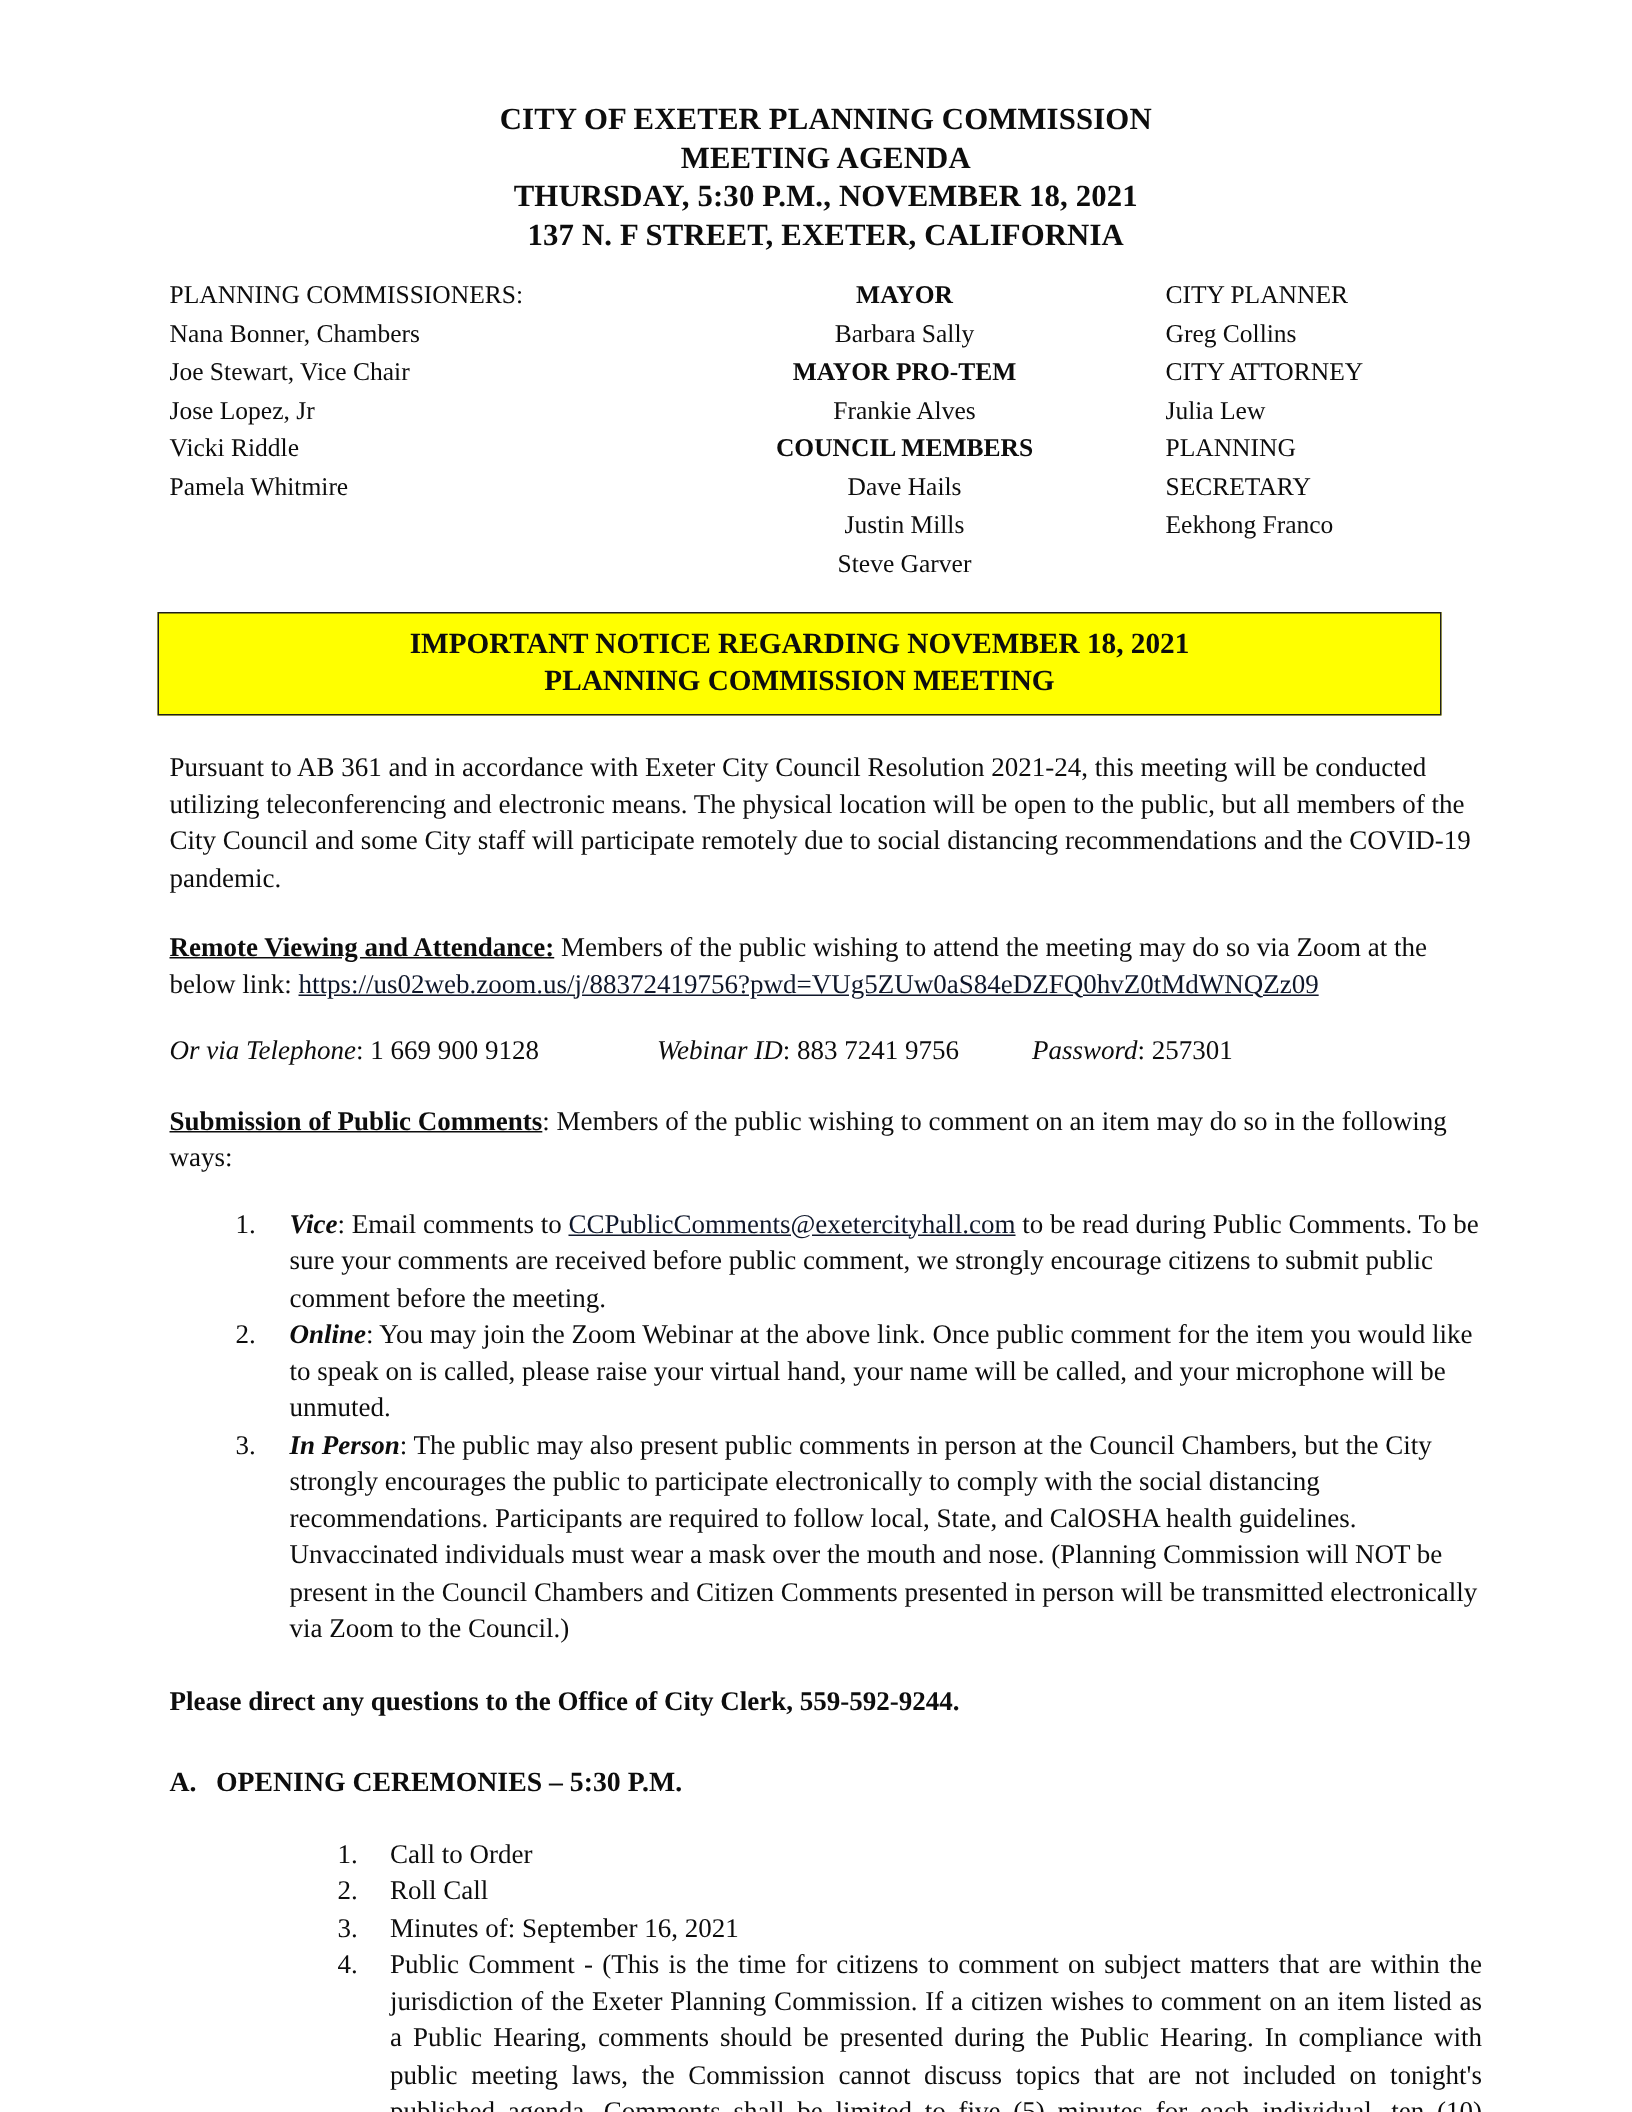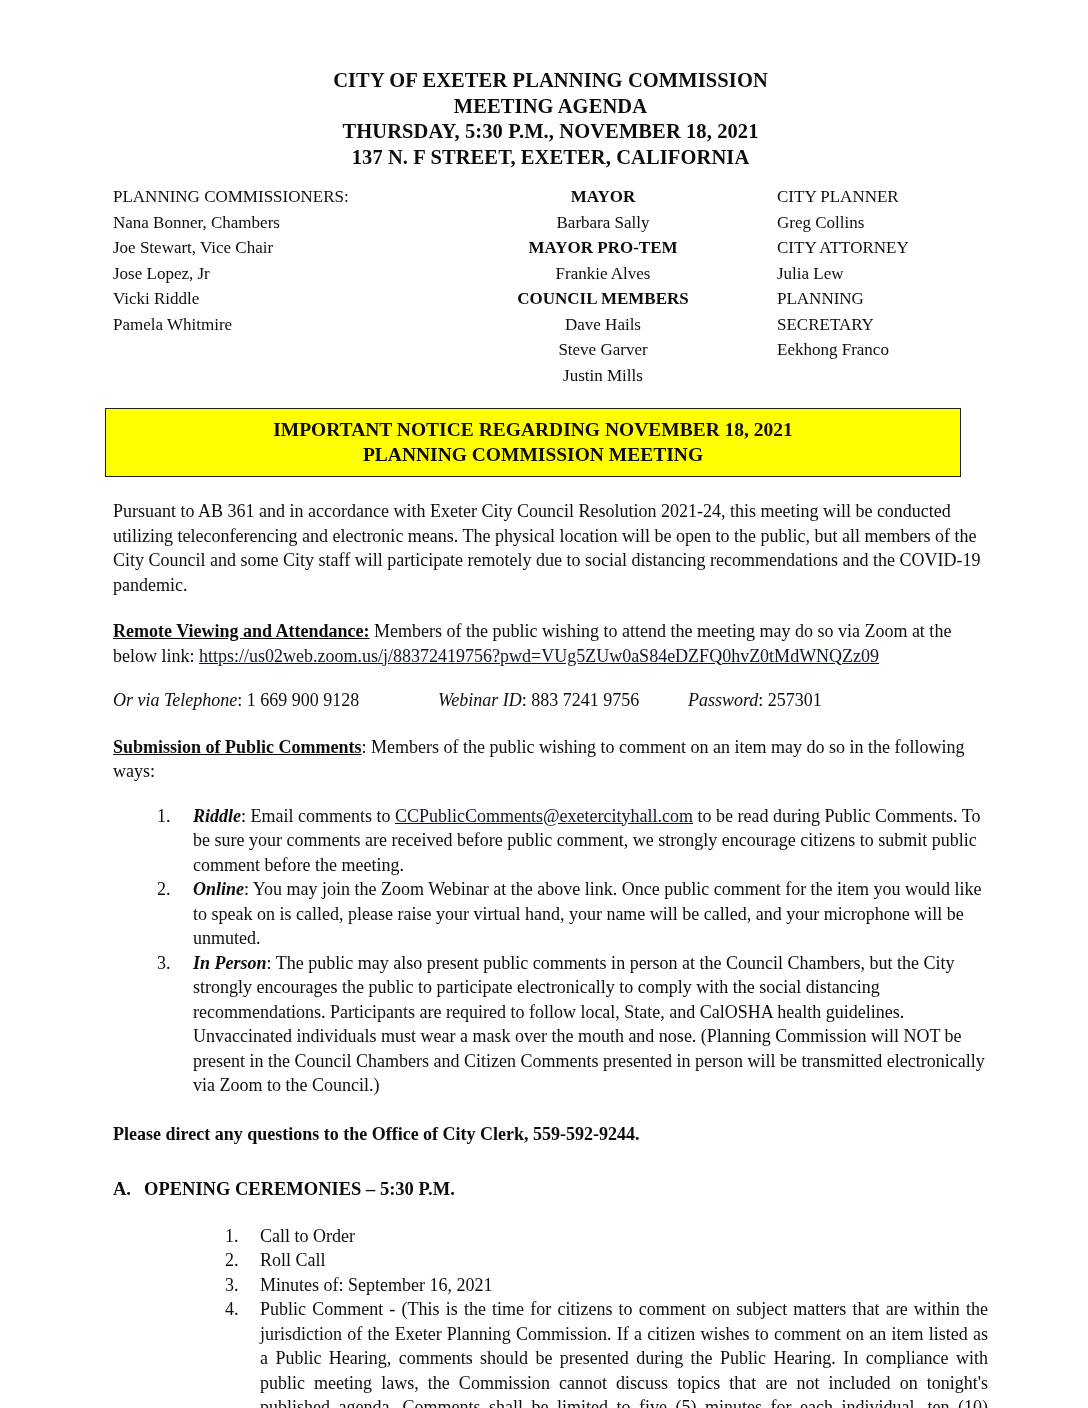--- a/index.html
+++ b/index.html
@@ -169,22 +169,22 @@
       <div>Pamela Whitmire</div>
     </div>
 
     <div class="roster-col-mid">
       <div class="bold">MAYOR</div>
       <div>Barbara Sally</div>
       <div class="bold">MAYOR PRO-TEM</div>
       <div>Frankie Alves</div>
       <div class="bold">COUNCIL MEMBERS</div>
       <div>Dave Hails</div>
+      <div>Justin Mills</div>
       <div>Steve Garver</div>
-      <div>Justin Mills</div>
     </div>
 
     <div class="roster-col-right">
       <div>CITY PLANNER</div>
       <div>Greg Collins</div>
       <div>CITY ATTORNEY</div>
       <div>Julia Lew</div>
       <div>PLANNING</div>
       <div>SECRETARY</div>
       <div>Eekhong Franco</div>
@@ -202,21 +202,21 @@
 
   <div class="phone-row">
     <div class="seg-1"><span class="italic">Or via Telephone</span><span>:  1 669 900 9128</span></div>
     <div class="seg-2"><span class="italic">Webinar ID</span><span>: 883 7241 9756</span></div>
     <div class="seg-3"><span class="italic">Password</span><span>: 257301</span></div>
   </div>
 
   <p class="body-para"><span class="u-bold">Submission of Public Comments</span><span>: Members of the public wishing to comment on an item may do so in the following ways:</span></p>
 
   <ol class="ways">
-    <li><span class="bi">Riddle</span><span>:  Email comments to </span><a class="link" href="#">CCPublicComments@exetercityhall.com</a><span> to be read during Public Comments.  To be sure your comments are received before public comment, we strongly encourage citizens to submit public comment before the meeting.</span></li>
+    <li><span class="bi">Vice</span><span>:  Email comments to </span><a class="link" href="#">CCPublicComments@exetercityhall.com</a><span> to be read during Public Comments.  To be sure your comments are received before public comment, we strongly encourage citizens to submit public comment before the meeting.</span></li>
     <li><span class="bi">Online</span><span>:  You may join the Zoom Webinar at the above link.  Once public comment for the item you would like to speak on is called, please raise your virtual hand, your name will be called, and your microphone will be unmuted.</span></li>
     <li><span class="bi">In Person</span><span>:  The public may also present public comments in person at the Council Chambers, but the City strongly encourages the public to participate electronically to comply with the social distancing recommendations.  Participants are required to follow local, State, and CalOSHA health guidelines.  Unvaccinated individuals must wear a mask over the mouth and nose. (Planning Commission will NOT be present in the Council Chambers and Citizen Comments presented in person will be transmitted electronically via Zoom to the Council.)</span></li>
   </ol>
 
   <p class="clerk-line">Please direct any questions to the Office of City Clerk, 559-592-9244.</p>
 
   <div class="section-head">
     <span class="letter">A.</span>
     <span>OPENING CEREMONIES – 5:30 P.M.</span>
   </div>

